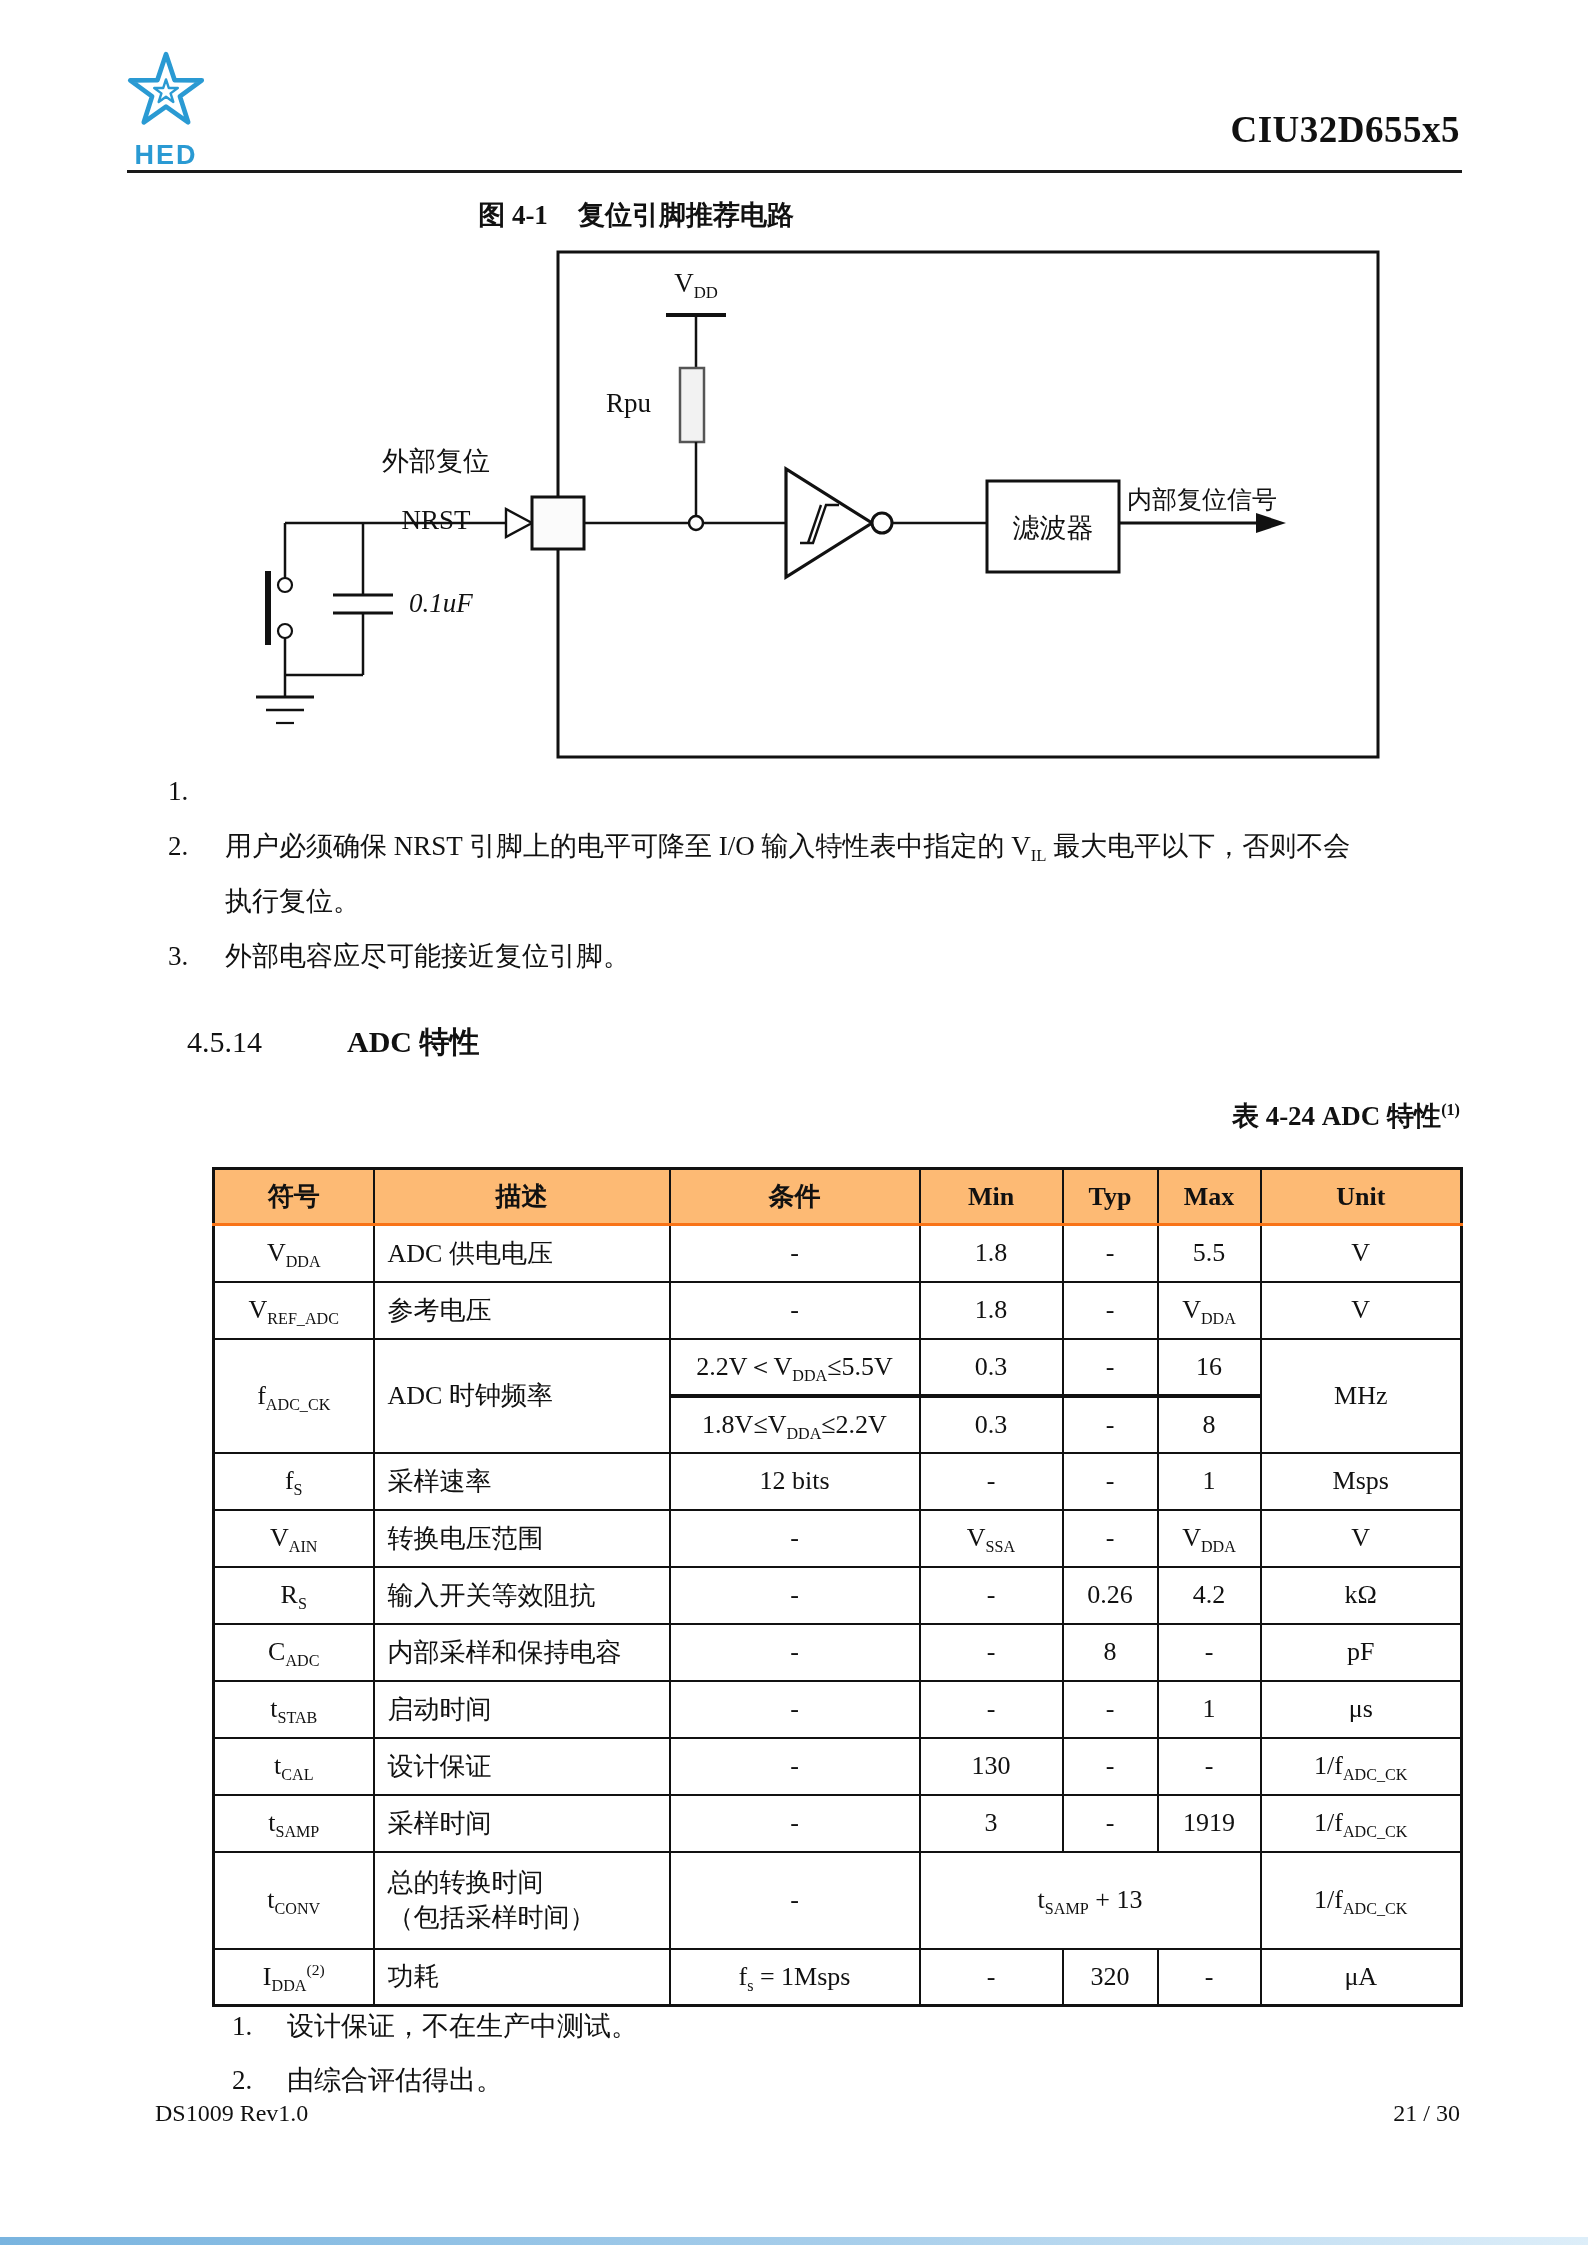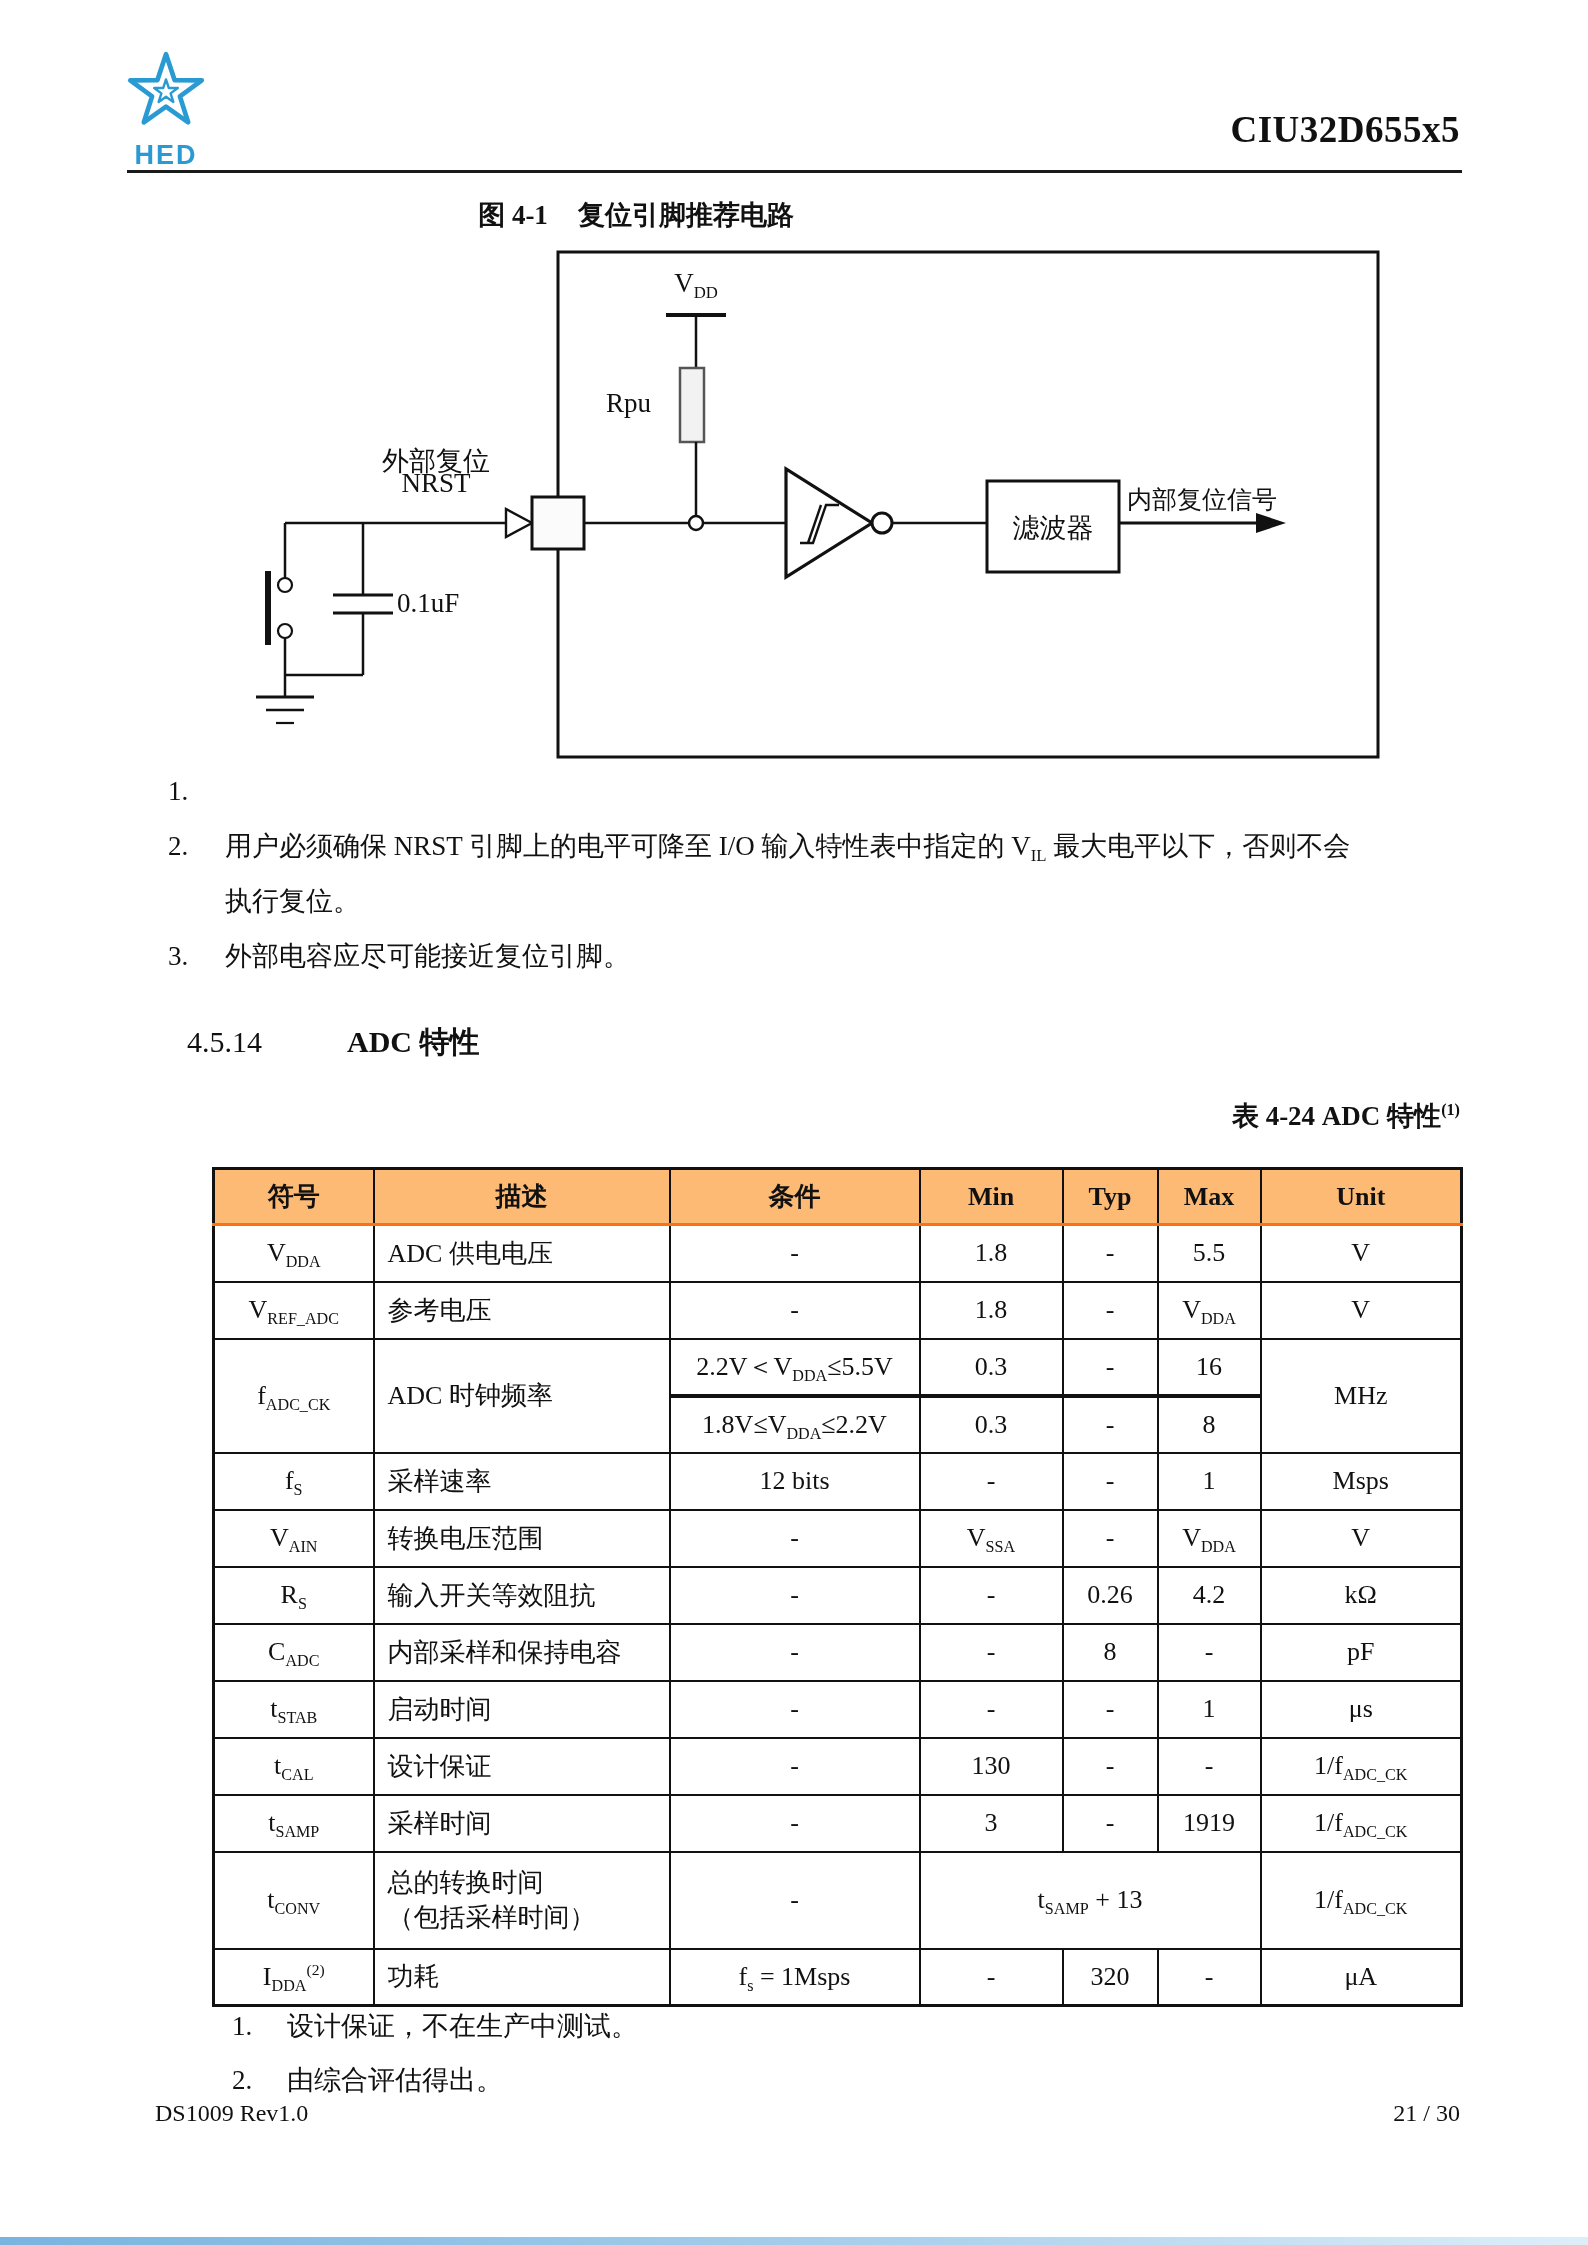--- a/index.html
+++ b/index.html
@@ -121,22 +121,22 @@
 
     <line x1="257" y1="510" x2="257" y2="532" stroke="#111" stroke-width="2.5"></line>
     <line x1="228" y1="532" x2="286" y2="532" stroke="#111" stroke-width="3"></line>
     <line x1="238" y1="545" x2="276" y2="545" stroke="#111" stroke-width="2.6"></line>
     <line x1="248" y1="558" x2="266" y2="558" stroke="#111" stroke-width="2.2"></line>
   </svg>
   
   <div class="fig-label ctr" style="left:668px;top:103px;">V<sub>DD</sub></div>
   <div class="fig-label" style="left:578px;top:223px;">Rpu</div>
   <div class="fig-label ctr" style="left:408px;top:278px;">外部复位</div>
-  <div class="fig-label ctr" style="left:408px;top:303px;">NRST</div>
-  <div class="fig-label" style="left:369px;top:423px;">0.1uF</div>
+  <div class="fig-label ctr" style="left:408px;top:340px;">NRST</div>
+  <div class="fig-label" style="left:381px;top:423px;font-style:italic;">0.1uF</div>
   <div class="fig-label" style="left:959px;width:132px;top:345px;text-align:center;">滤波器</div>
   <div class="fig-label ctr" style="left:1174px;top:318px;font-size:25px;">内部复位信号</div>
 </div>
 
 <div class="note-line" style="top:773px;">
   <span class="note-num">1.</span>
 </div>
 <div class="note-line" style="top:828px;">
   <span class="note-num">2.</span>
   <span class="note-txt">用户必须确保 NRST 引脚上的电平可降至 I/O 输入特性表中指定的 V<sub>IL</sub> 最大电平以下，否则不会</span>

